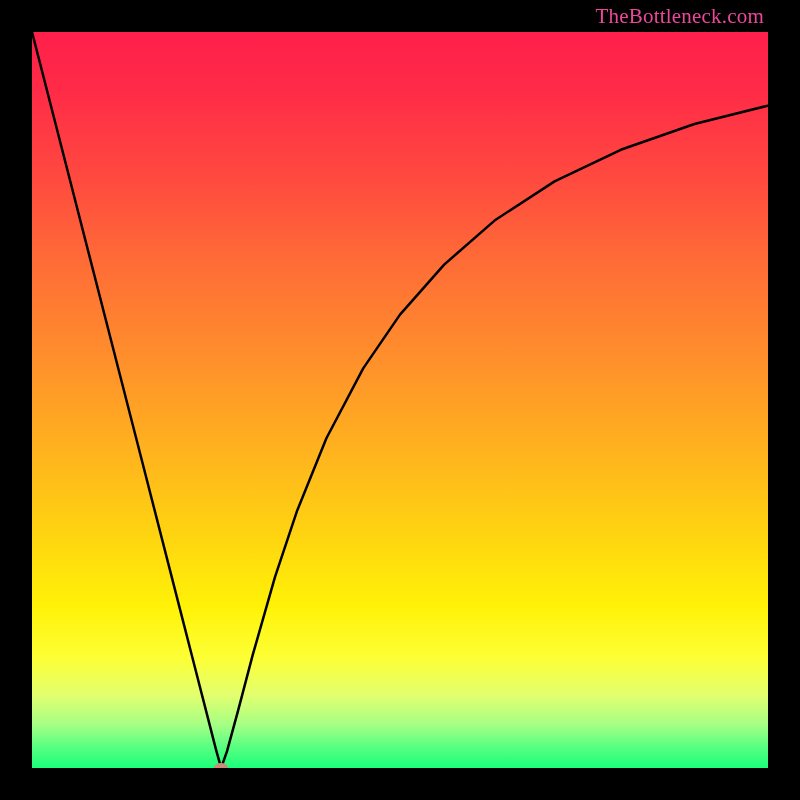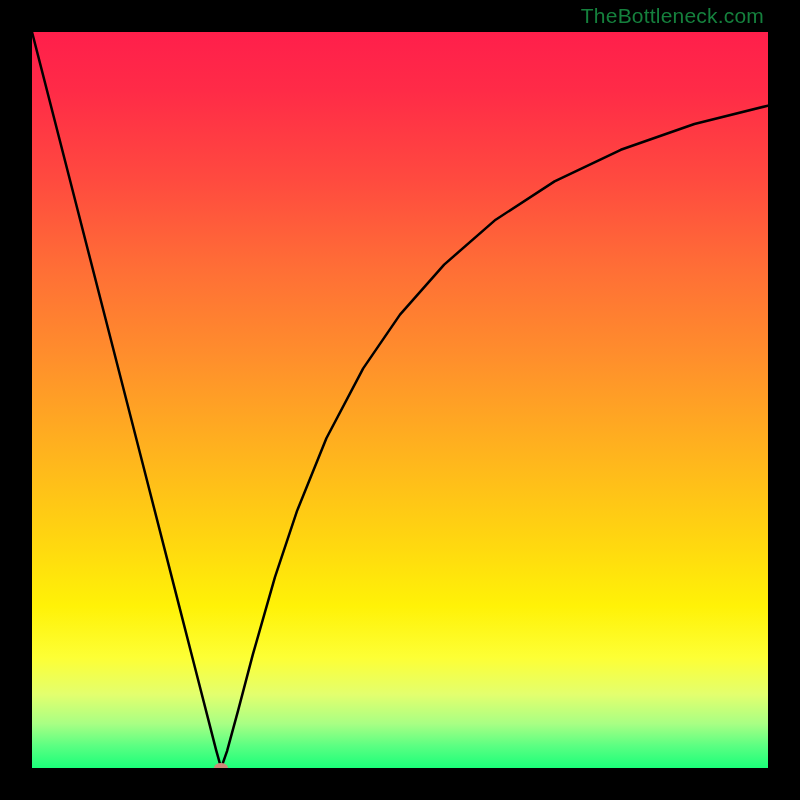--- a/index.html
+++ b/index.html
@@ -42,23 +42,23 @@
       #e3ff6e 90%,
       #a8ff84 94%,
       #5bff82 97%,
       #1bff79 100%
     );
   }
   .watermark {
     position: absolute;
     top: 4px;
     right: 36px;
-    font-family: Liberation Sans, sans-serif;
+    font-family: Liberation Serif, serif;
     font-size: 21px;
-    color: #15803d;
+    color: #ec4899;
     letter-spacing: 0.2px;
     user-select: none;
   }
   svg.curve {
     position: absolute;
     inset: 0;
   }
   .marker {
     position: absolute;
     width: 14px;

